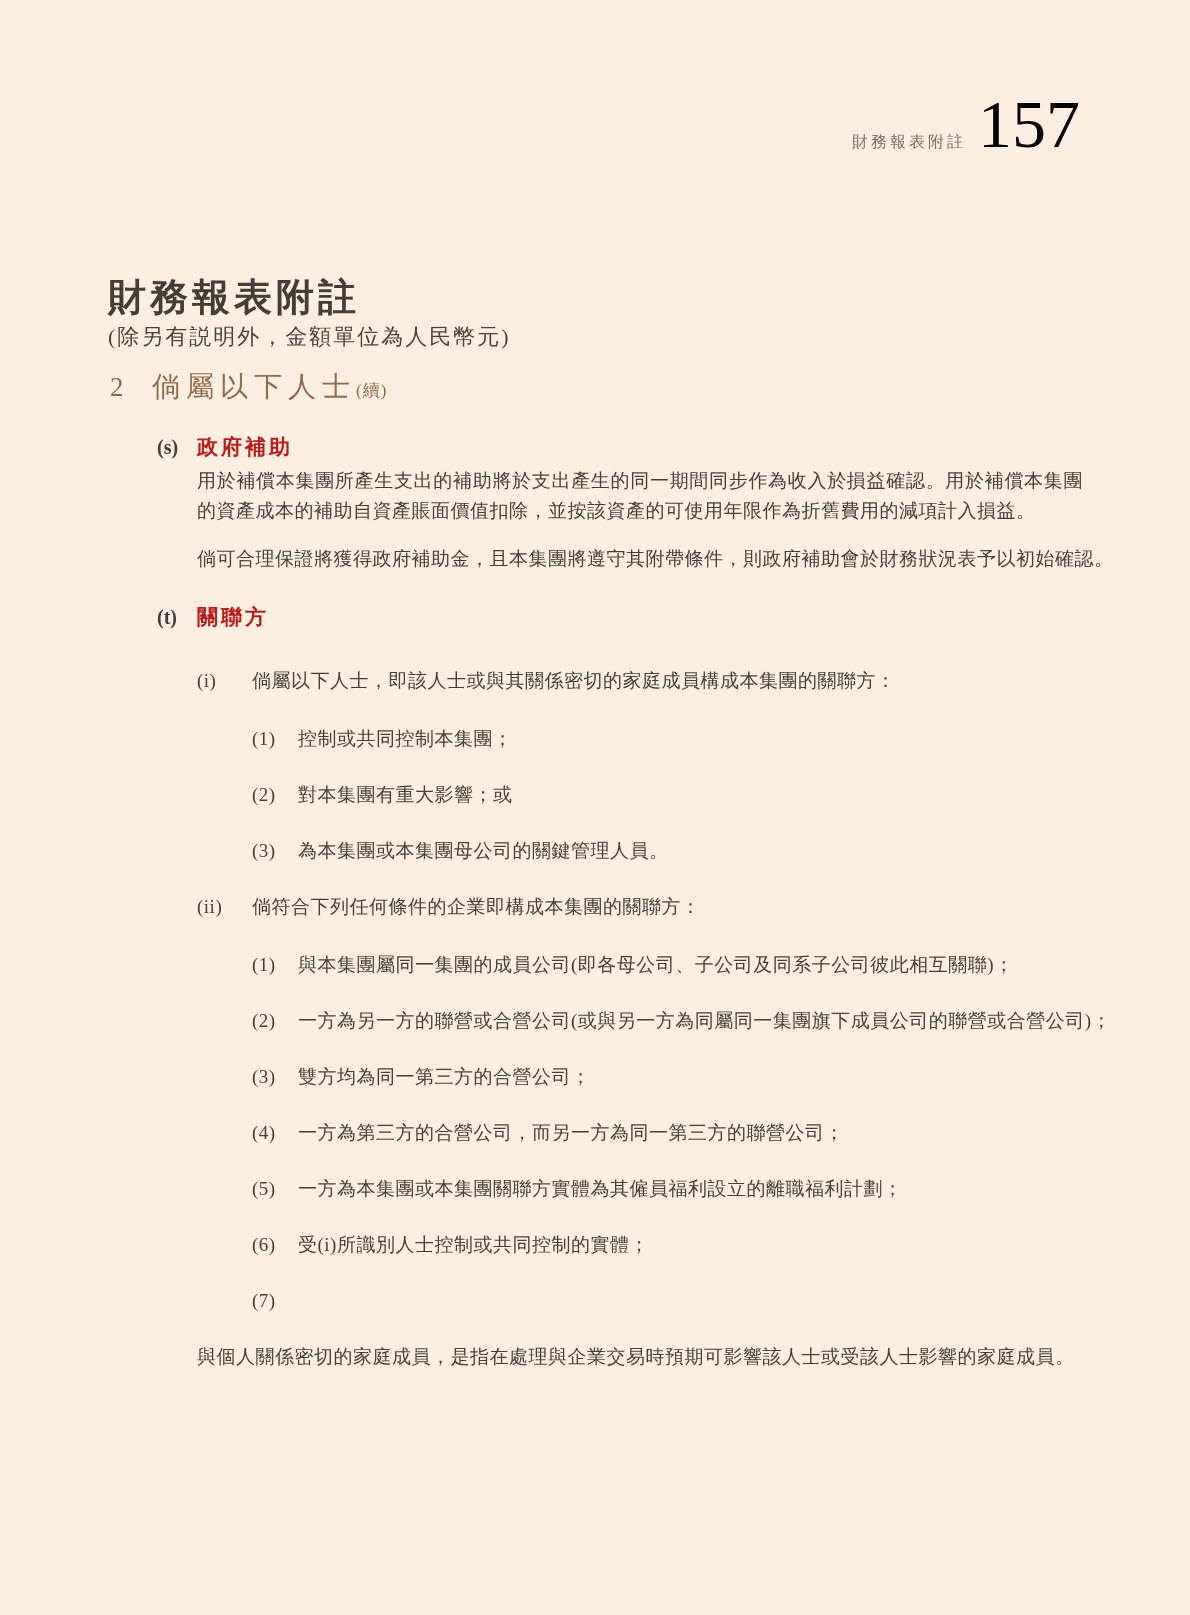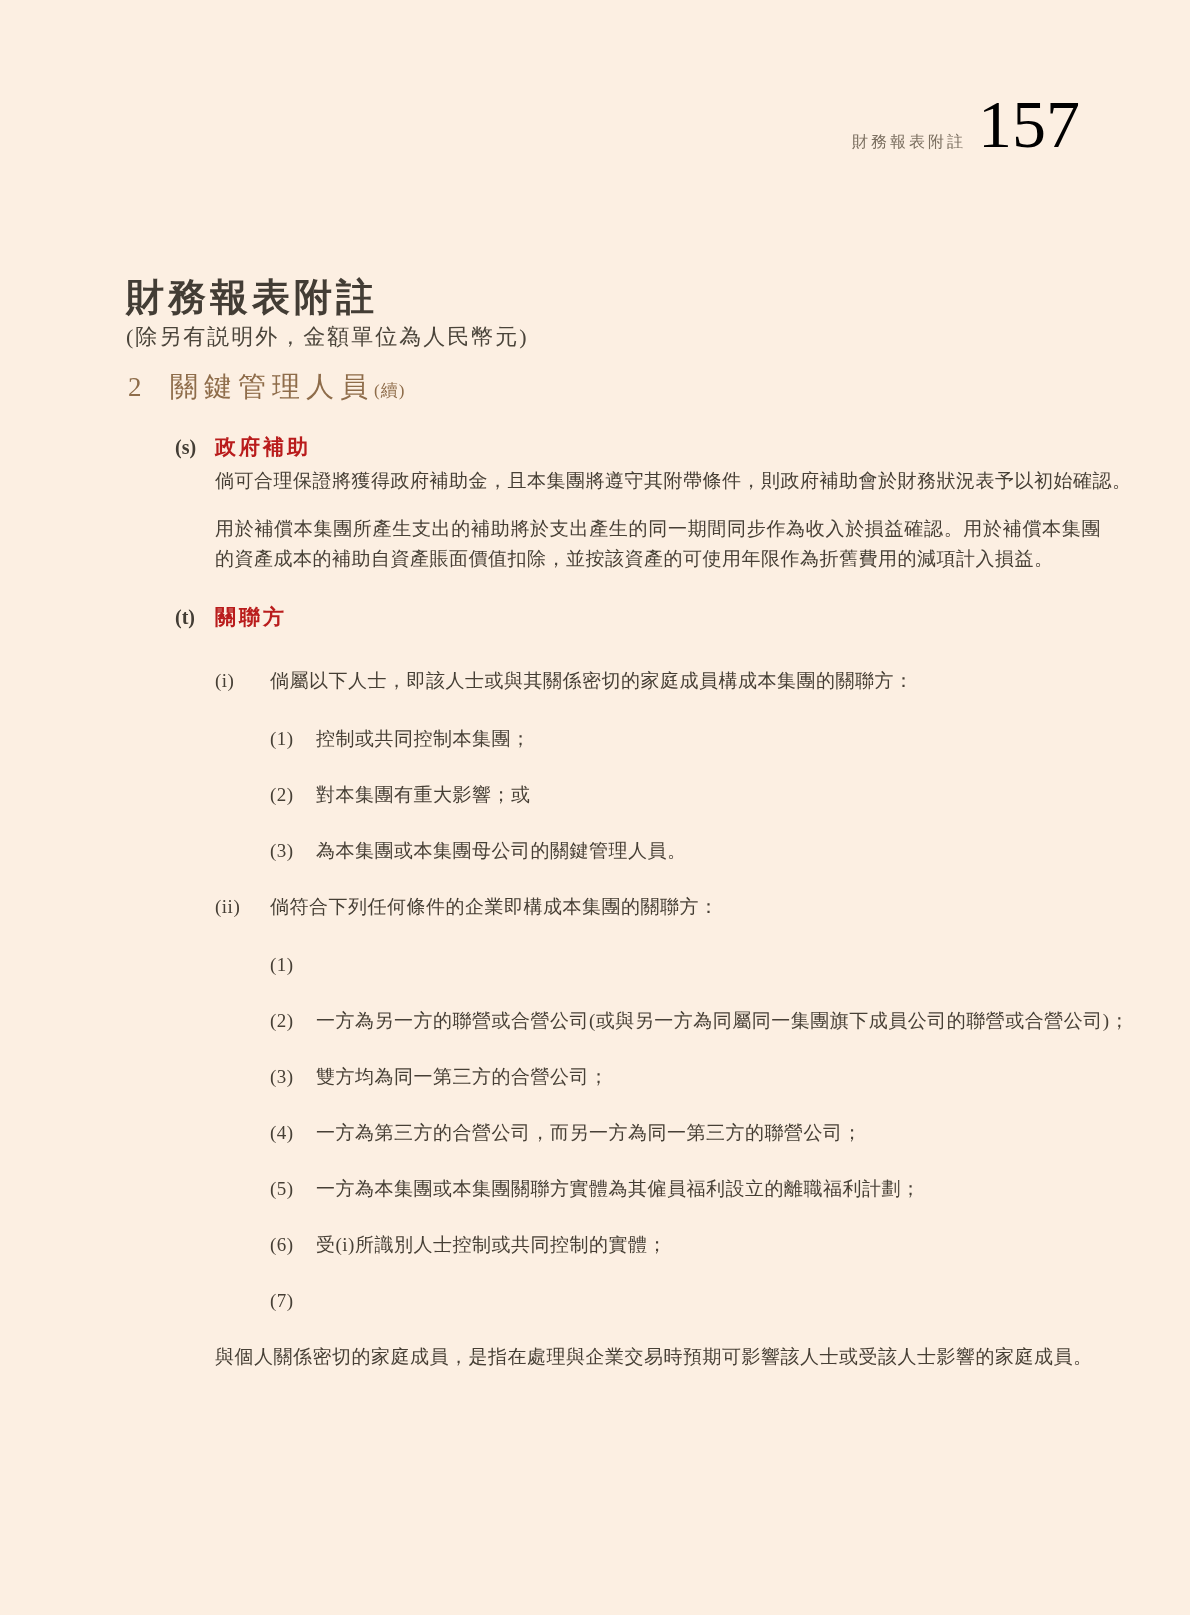--- a/index.html
+++ b/index.html
@@ -11,21 +11,20 @@
     height: 1615px;
     background: #fcefe2;
     font-family: "Liberation Serif", "DejaVu Serif", serif;
     color: #463f35;
     position: relative;
     overflow: hidden;
   }
   .page {
     position: absolute;
     inset: 0;
-    margin-left: 18px;
   }
   
   .page-header {
     position: absolute;
     top: 90px;
     right: 110px;
     display: flex;
     align-items: baseline;
   }
   .header-label {
@@ -160,31 +159,31 @@
     <span class="header-label">財務報表附註</span>
     <span class="page-number">157</span>
   </header>
 
   <main class="content">
 
     <h1 class="doc-title">財務報表附註</h1>
     <p class="doc-subtitle">(除另有説明外，金額單位為人民幣元)</p>
 
     <div class="section-heading">
-      <span class="section-number">2</span><span class="section-title">關鍵管理人員</span><span class="section-continued">(續)</span>
+      <span class="section-number">2</span><span class="section-title">倘屬以下人士</span><span class="section-continued">(續)</span>
     </div>
 
     <section class="subsection subsection-s">
       <div class="sub-row">
         <span class="sub-label">(s)</span>
         <h2 class="sub-title">政府補助</h2>
       </div>
       <div class="sub-body sub-body-s">
+        <p class="para">用於補償本集團所產生支出的補助將於支出產生的同一期間同步作為收入於損益確認。用於補償本集團的資產成本的補助自資產賬面價值扣除，並按該資產的可使用年限作為折舊費用的減項計入損益。</p>
         <p class="para para-first">倘可合理保證將獲得政府補助金，且本集團將遵守其附帶條件，則政府補助會於財務狀況表予以初始確認。</p>
-        <p class="para">用於補償本集團所產生支出的補助將於支出產生的同一期間同步作為收入於損益確認。用於補償本集團的資產成本的補助自資產賬面價值扣除，並按該資產的可使用年限作為折舊費用的減項計入損益。</p>
       </div>
     </section>
 
     <section class="subsection subsection-t">
       <div class="sub-row">
         <span class="sub-label">(t)</span>
         <h2 class="sub-title">關聯方</h2>
       </div>
       <div class="sub-body sub-body-t">
 
@@ -206,20 +205,21 @@
             </div>
           </div>
         </div>
 
         <div class="item">
           <span class="item-label">(ii)</span>
           <div class="item-content">
             <p class="item-text">倘符合下列任何條件的企業即構成本集團的關聯方：</p>
             <div class="subitem">
               <span class="subitem-label">(1)</span>
+              <p class="subitem-text">與本集團屬同一集團的成員公司(即各母公司、子公司及同系子公司彼此相互關聯)；</p>
             </div>
             <div class="subitem">
               <span class="subitem-label">(2)</span>
               <p class="subitem-text">一方為另一方的聯營或合營公司(或與另一方為同屬同一集團旗下成員公司的聯營或合營公司)；</p>
             </div>
             <div class="subitem">
               <span class="subitem-label">(3)</span>
               <p class="subitem-text">雙方均為同一第三方的合營公司；</p>
             </div>
             <div class="subitem">

